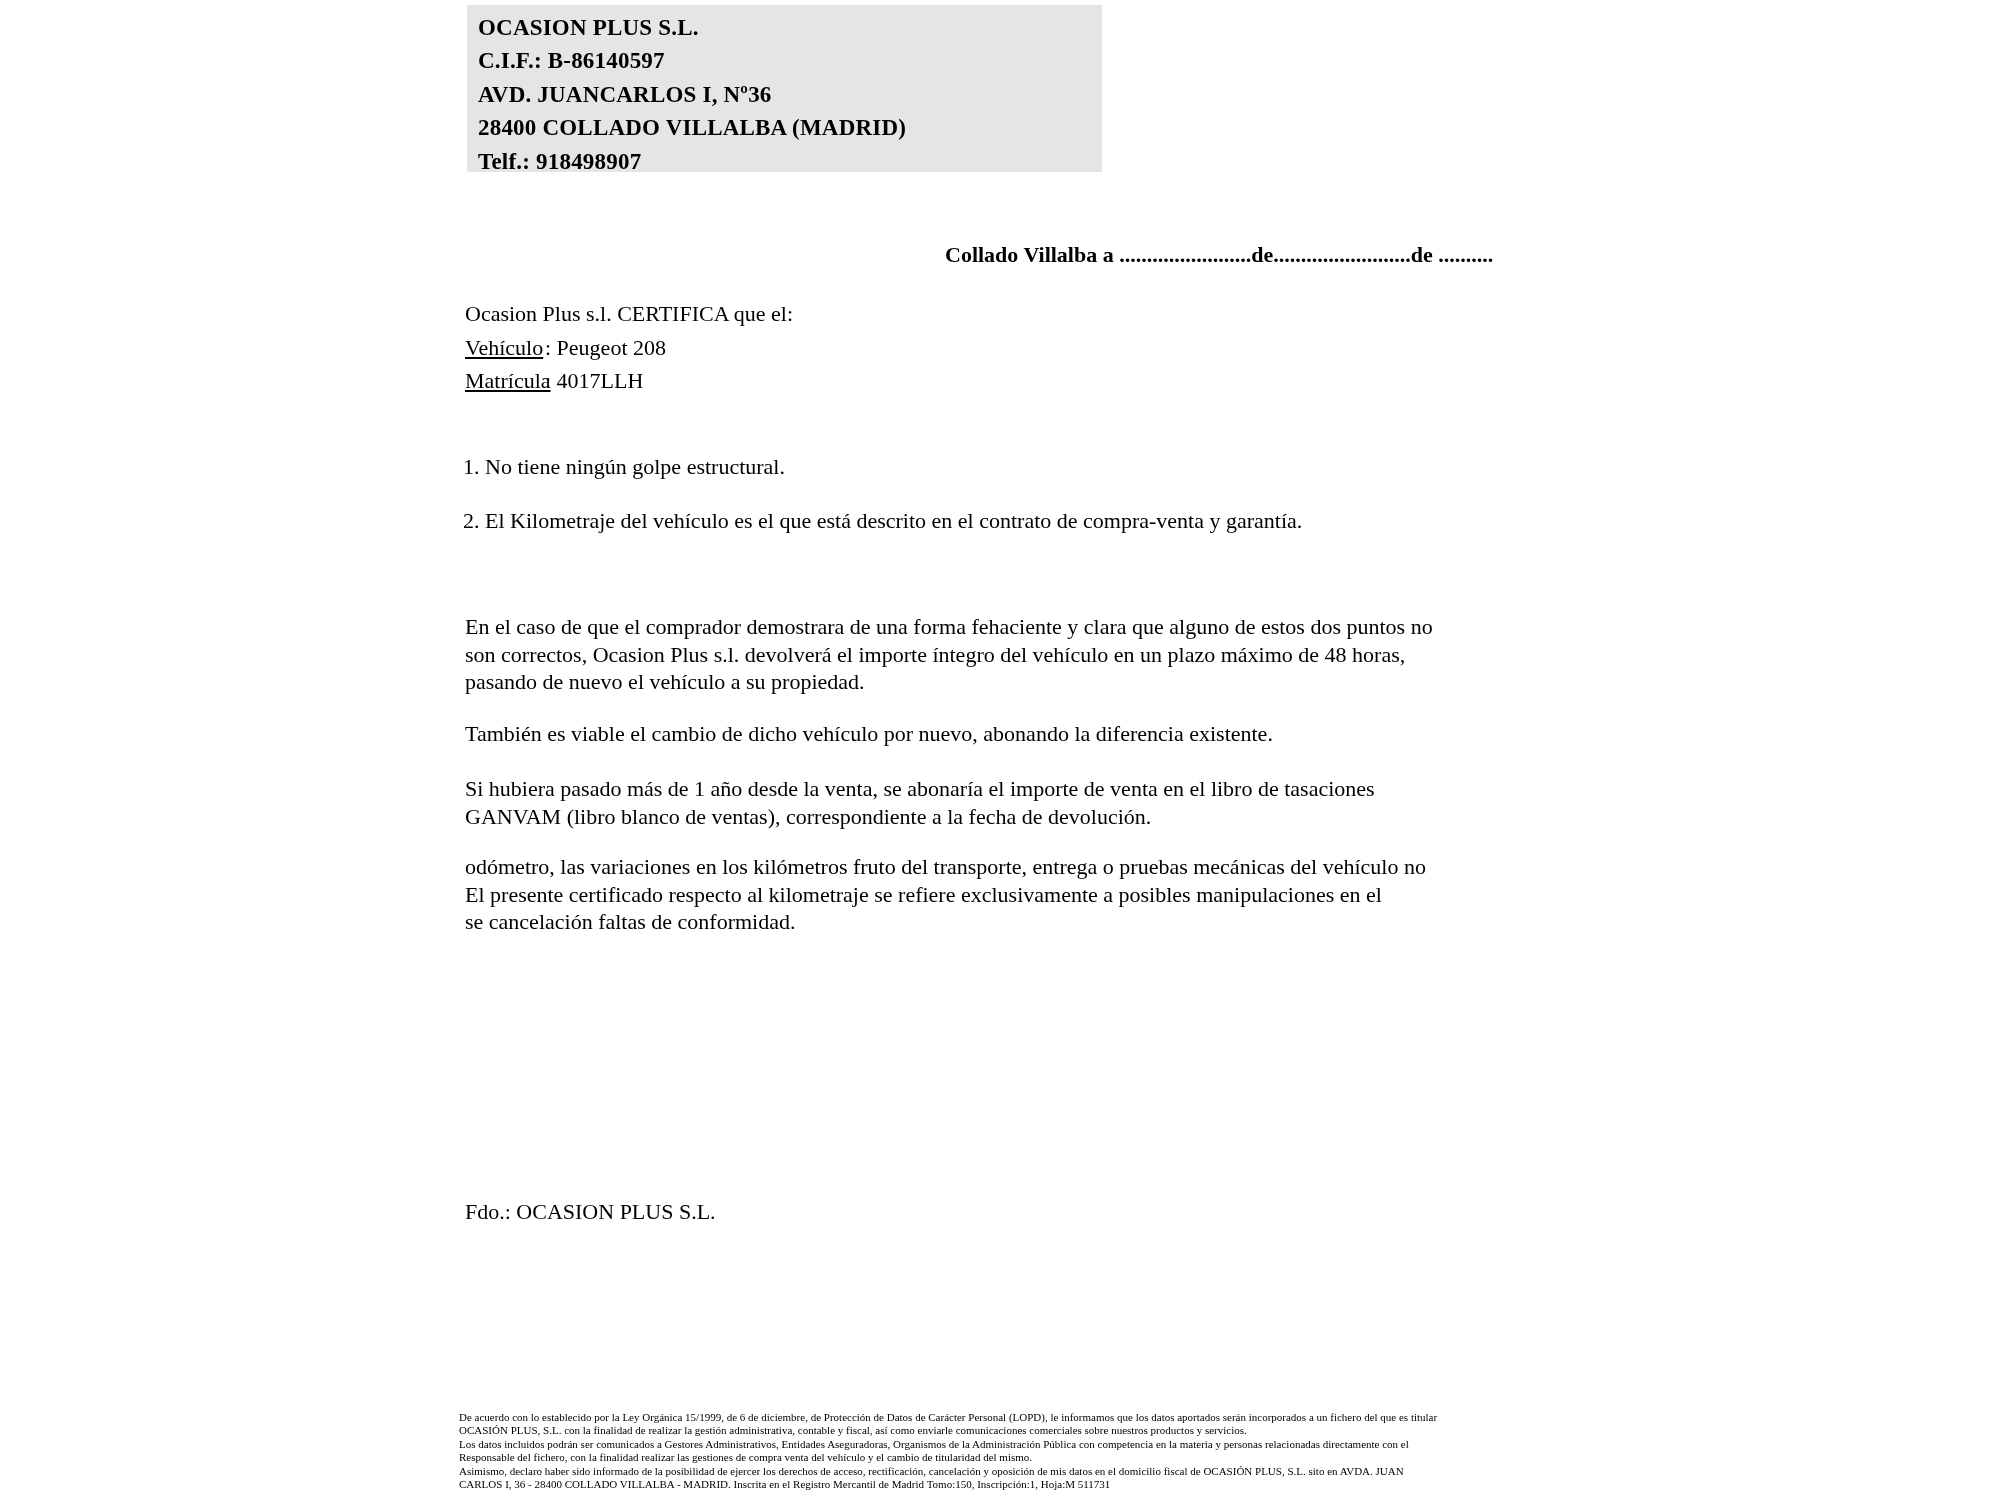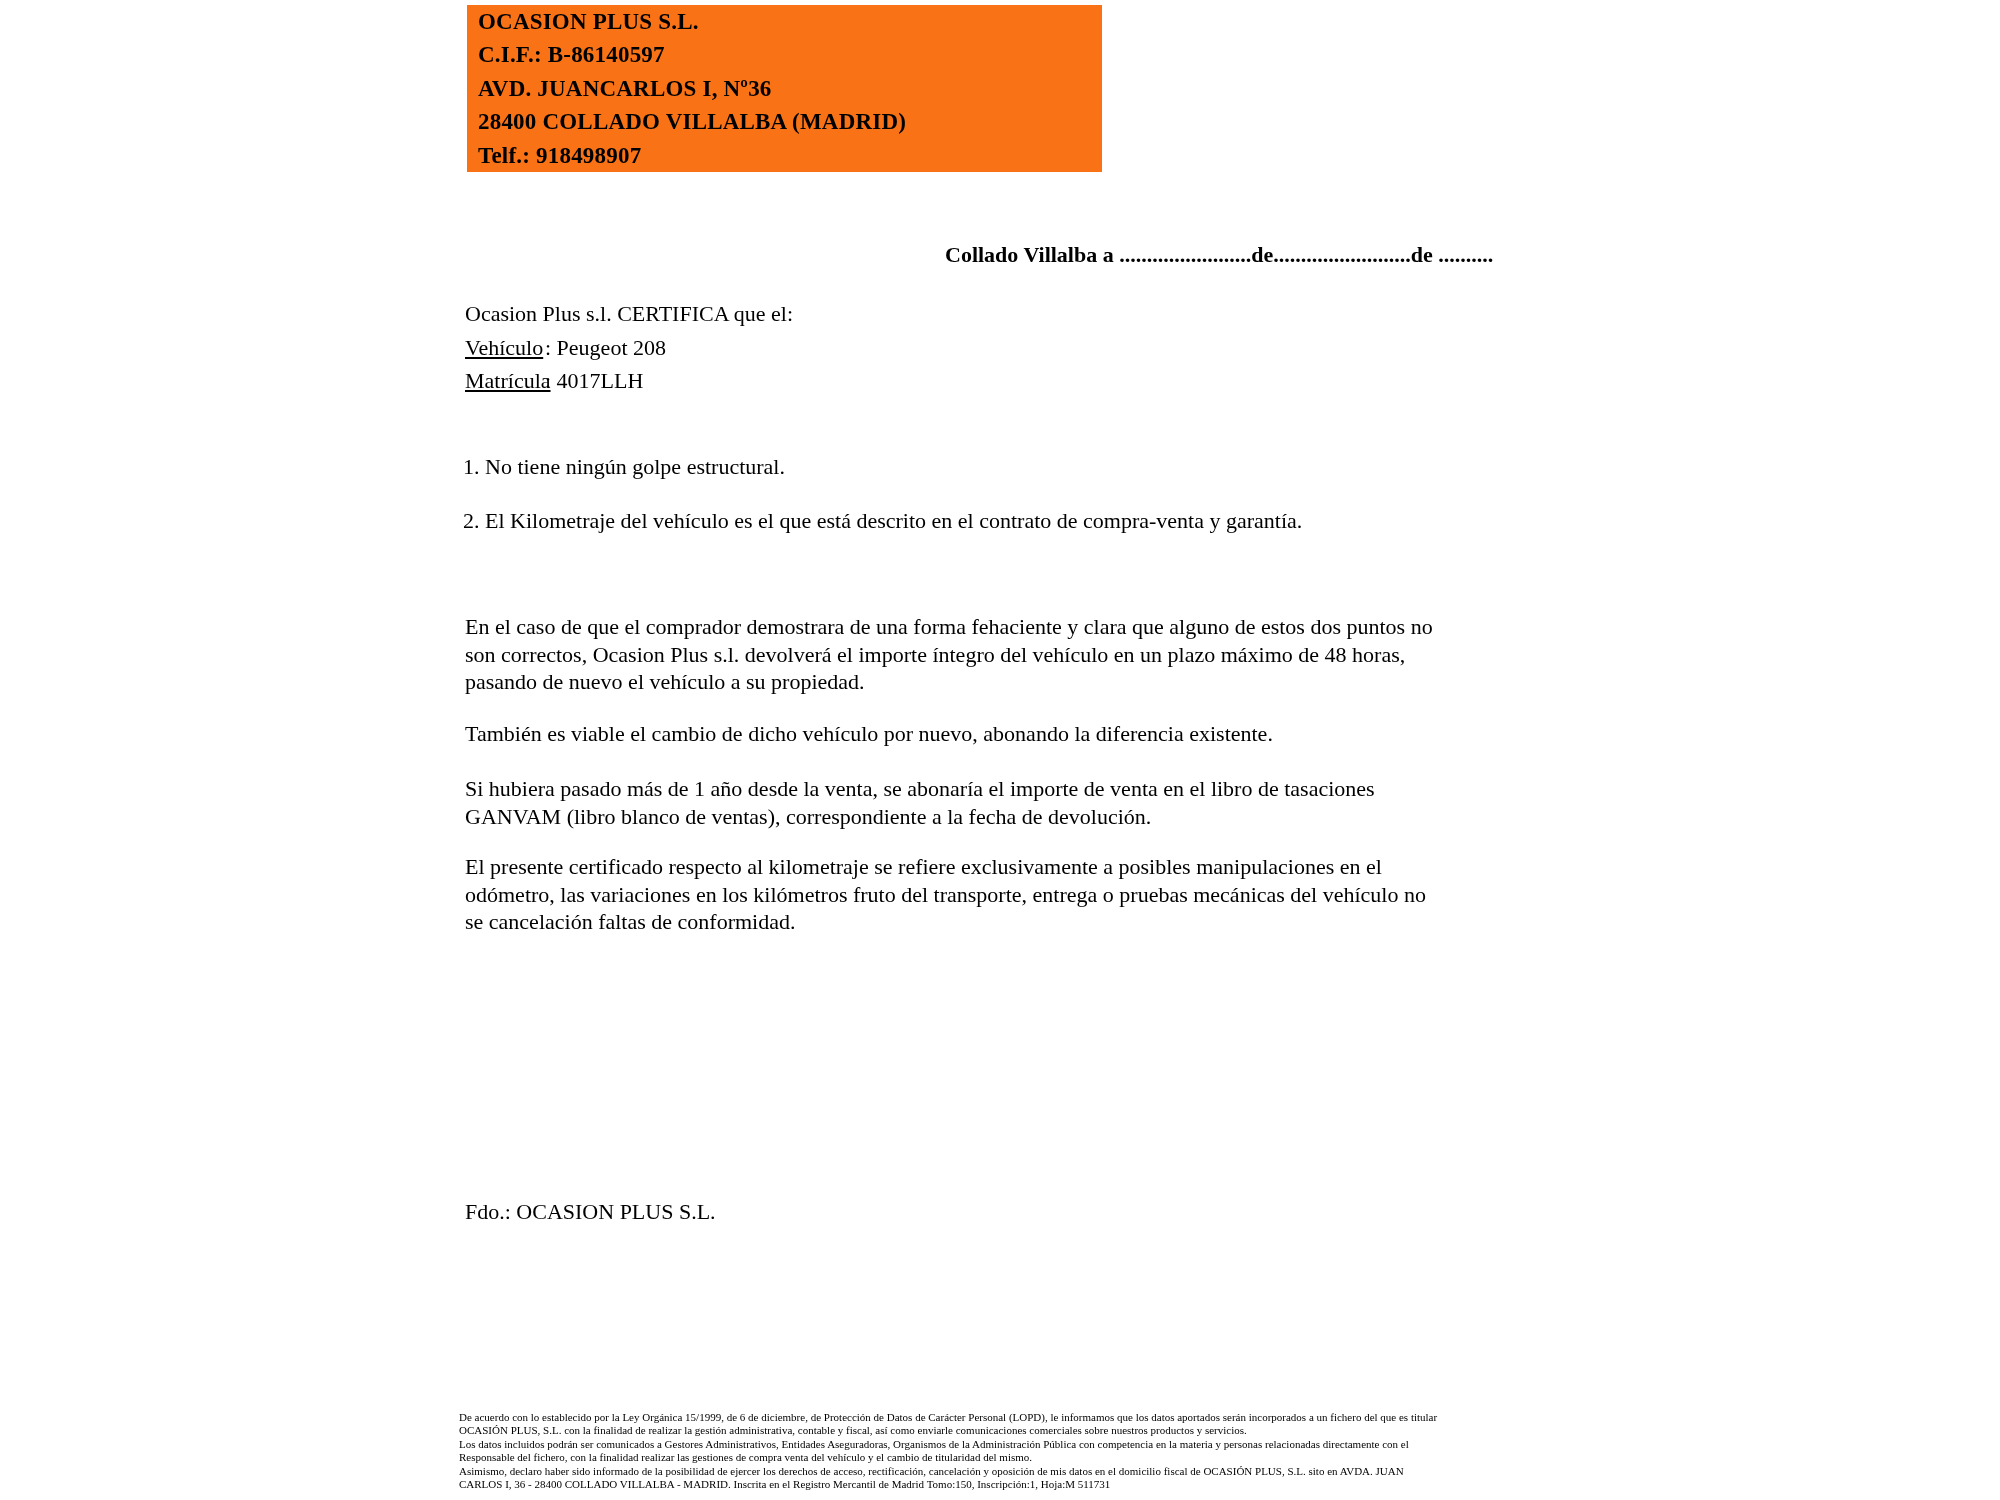--- a/index.html
+++ b/index.html
@@ -15,23 +15,23 @@
     font-family: "Liberation Serif", "DejaVu Serif", serif;
     color: #000000;
     overflow: hidden;
   }
   .header-block {
     position: absolute;
     left: 467px;
     top: 5px;
     width: 635px;
     height: 167px;
-    background: #f97316;
+    background: #e5e5e5;
     box-sizing: border-box;
-    padding: 0 0 0 11px;
+    padding: 6px 0 0 11px;
     font-weight: bold;
     font-size: 23px;
     line-height: 33.4px;
     letter-spacing: 0.2px;
   }
   .date-line {
     position: absolute;
     left: 945px;
     top: 241px;
     font-size: 22px;
@@ -127,22 +127,22 @@
   <div class="para para-exchange">
     <div>También es viable el cambio de dicho vehículo por nuevo, abonando la diferencia existente.</div>
   </div>
 
   <div class="para para-ganvam">
     <div>Si hubiera pasado más de 1 año desde la venta, se abonaría el importe de venta en el libro de tasaciones</div>
     <div>GANVAM (libro blanco de ventas), correspondiente a la fecha de devolución.</div>
   </div>
 
   <div class="para para-odometer">
+    <div>odómetro, las variaciones en los kilómetros fruto del transporte, entrega o pruebas mecánicas del vehículo no</div>
     <div>El presente certificado respecto al kilometraje se refiere exclusivamente a posibles manipulaciones en el</div>
-    <div>odómetro, las variaciones en los kilómetros fruto del transporte, entrega o pruebas mecánicas del vehículo no</div>
     <div>se cancelación faltas de conformidad.</div>
   </div>
 
   <div class="signature">Fdo.: OCASION PLUS S.L.</div>
 
   <div class="legal">
     <div>De acuerdo con lo establecido por la Ley Orgánica 15/1999, de 6 de diciembre, de Protección de Datos de Carácter Personal (LOPD), le informamos que los datos aportados serán incorporados a un fichero del que es titular</div>
     <div>OCASIÓN PLUS, S.L. con la finalidad de realizar la gestión administrativa, contable y fiscal, así como enviarle comunicaciones comerciales sobre nuestros productos y servicios.</div>
     <div>Los datos incluidos podrán ser comunicados a Gestores Administrativos, Entidades Aseguradoras, Organismos de la Administración Pública con competencia en la materia y personas relacionadas directamente con el</div>
     <div>Responsable del fichero, con la finalidad realizar las gestiones de compra venta del vehículo y el cambio de titularidad del mismo.</div>

